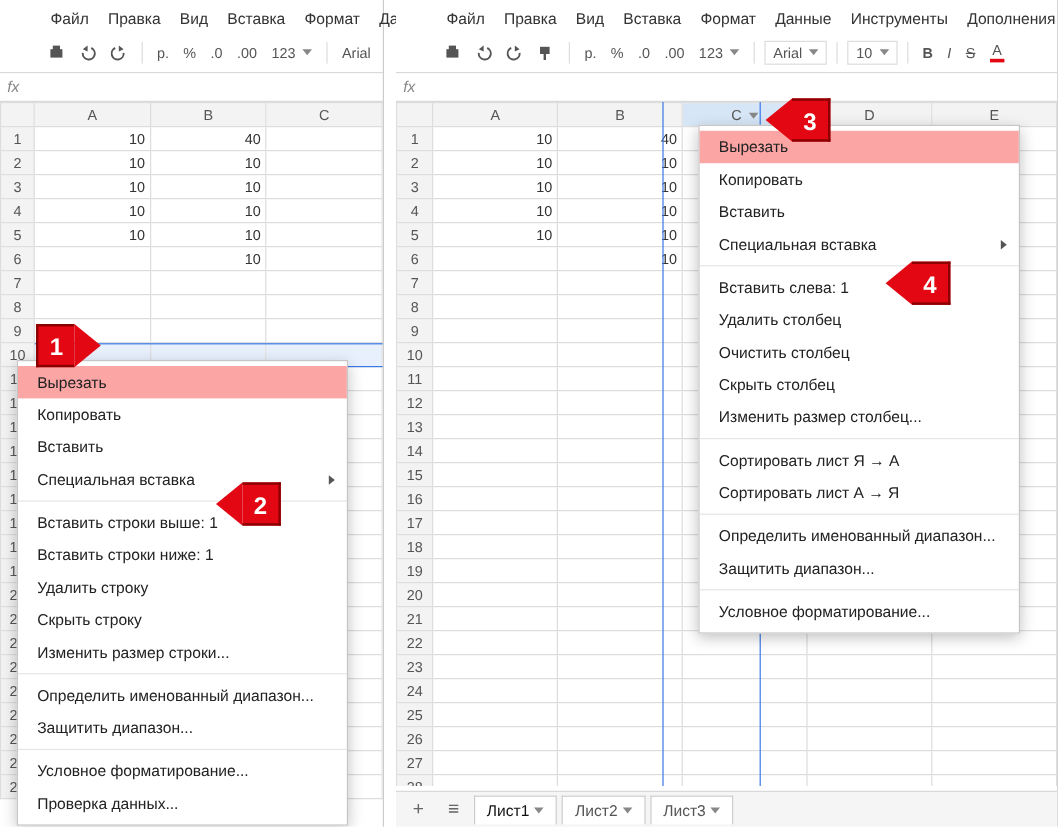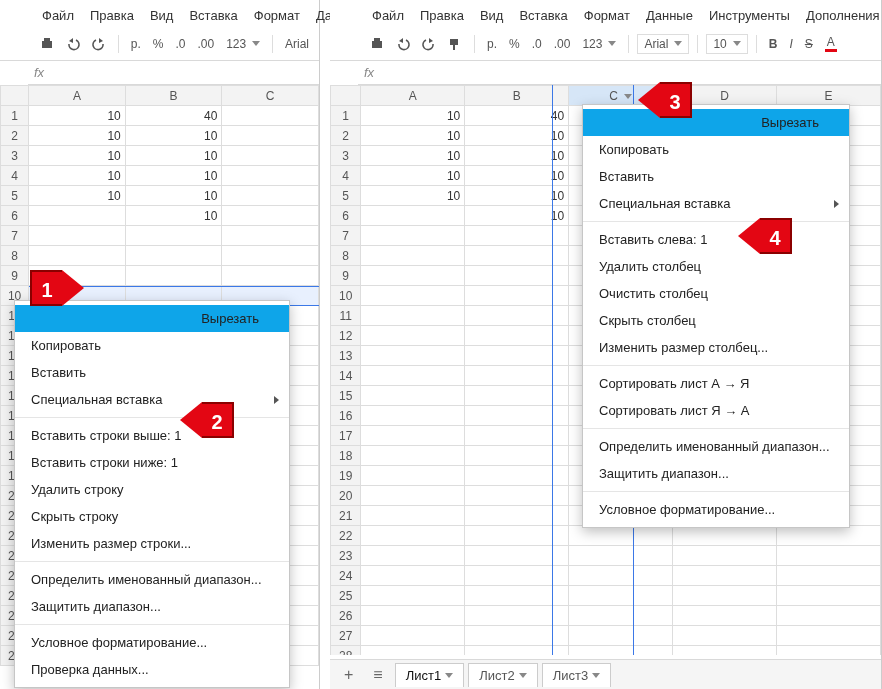--- a/index.html
+++ b/index.html
@@ -49,21 +49,20 @@
 
   .fx-bar {
     display: flex;
     align-items: center;
     height: 24px;
     border-bottom: 1px solid #d9d9d9;
     padding-left: 6px;
     font-style: italic;
     color: #888;
     font-size: 13px;
-    margin-left: 28px;
   }
   .fx-bar .fx { font-style: italic; }
 
   .grid-wrap { position: relative; }
   table.grid {
     border-collapse: collapse;
     table-layout: fixed;
     width: 100%;
   }
   table.grid th, table.grid td {
@@ -128,21 +127,21 @@
     min-width: 260px;
     font-size: 13px;
     color: #222;
   }
   .ctx-menu .item {
     padding: 6px 30px 6px 16px;
     white-space: nowrap;
     cursor: default;
     position: relative;
   }
-  .ctx-menu .item.hover { background:#0ea5e9;text-align:right; }
+  .ctx-menu .item.hover { background:#fca5a5; }
   .ctx-menu .item .sub-arrow {
     position:absolute; right:10px; top:50%; transform:translateY(-50%);
     width:0; height:0;
     border-top:4px solid transparent;
     border-bottom:4px solid transparent;
     border-left:5px solid #555;
   }
   .ctx-menu hr {
     border: none;
     border-top: 1px solid #e5e5e5;
@@ -830,22 +829,22 @@
   <div class="item">Копировать</div>
   <div class="item">Вставить</div>
   <div class="item"><span>Специальная вставка</span><span class="sub-arrow"></span></div>
   <hr>
   <div class="item">Вставить слева: 1</div>
   <div class="item">Удалить столбец</div>
   <div class="item">Очистить столбец</div>
   <div class="item">Скрыть столбец</div>
   <div class="item">Изменить размер столбец...</div>
   <hr>
+  <div class="item">Сортировать лист Я → А</div>
   <div class="item">Сортировать лист А → Я</div>
-  <div class="item">Сортировать лист Я → А</div>
   <hr>
   <div class="item">Определить именованный диапазон...</div>
   <div class="item">Защитить диапазон...</div>
   <hr>
   <div class="item">Условное форматирование...</div>
 </div>
 
 <div class="marker right-point" style="left:30px; top:270px;">
   <span class="body">1</span>
     <span class="head"></span>

